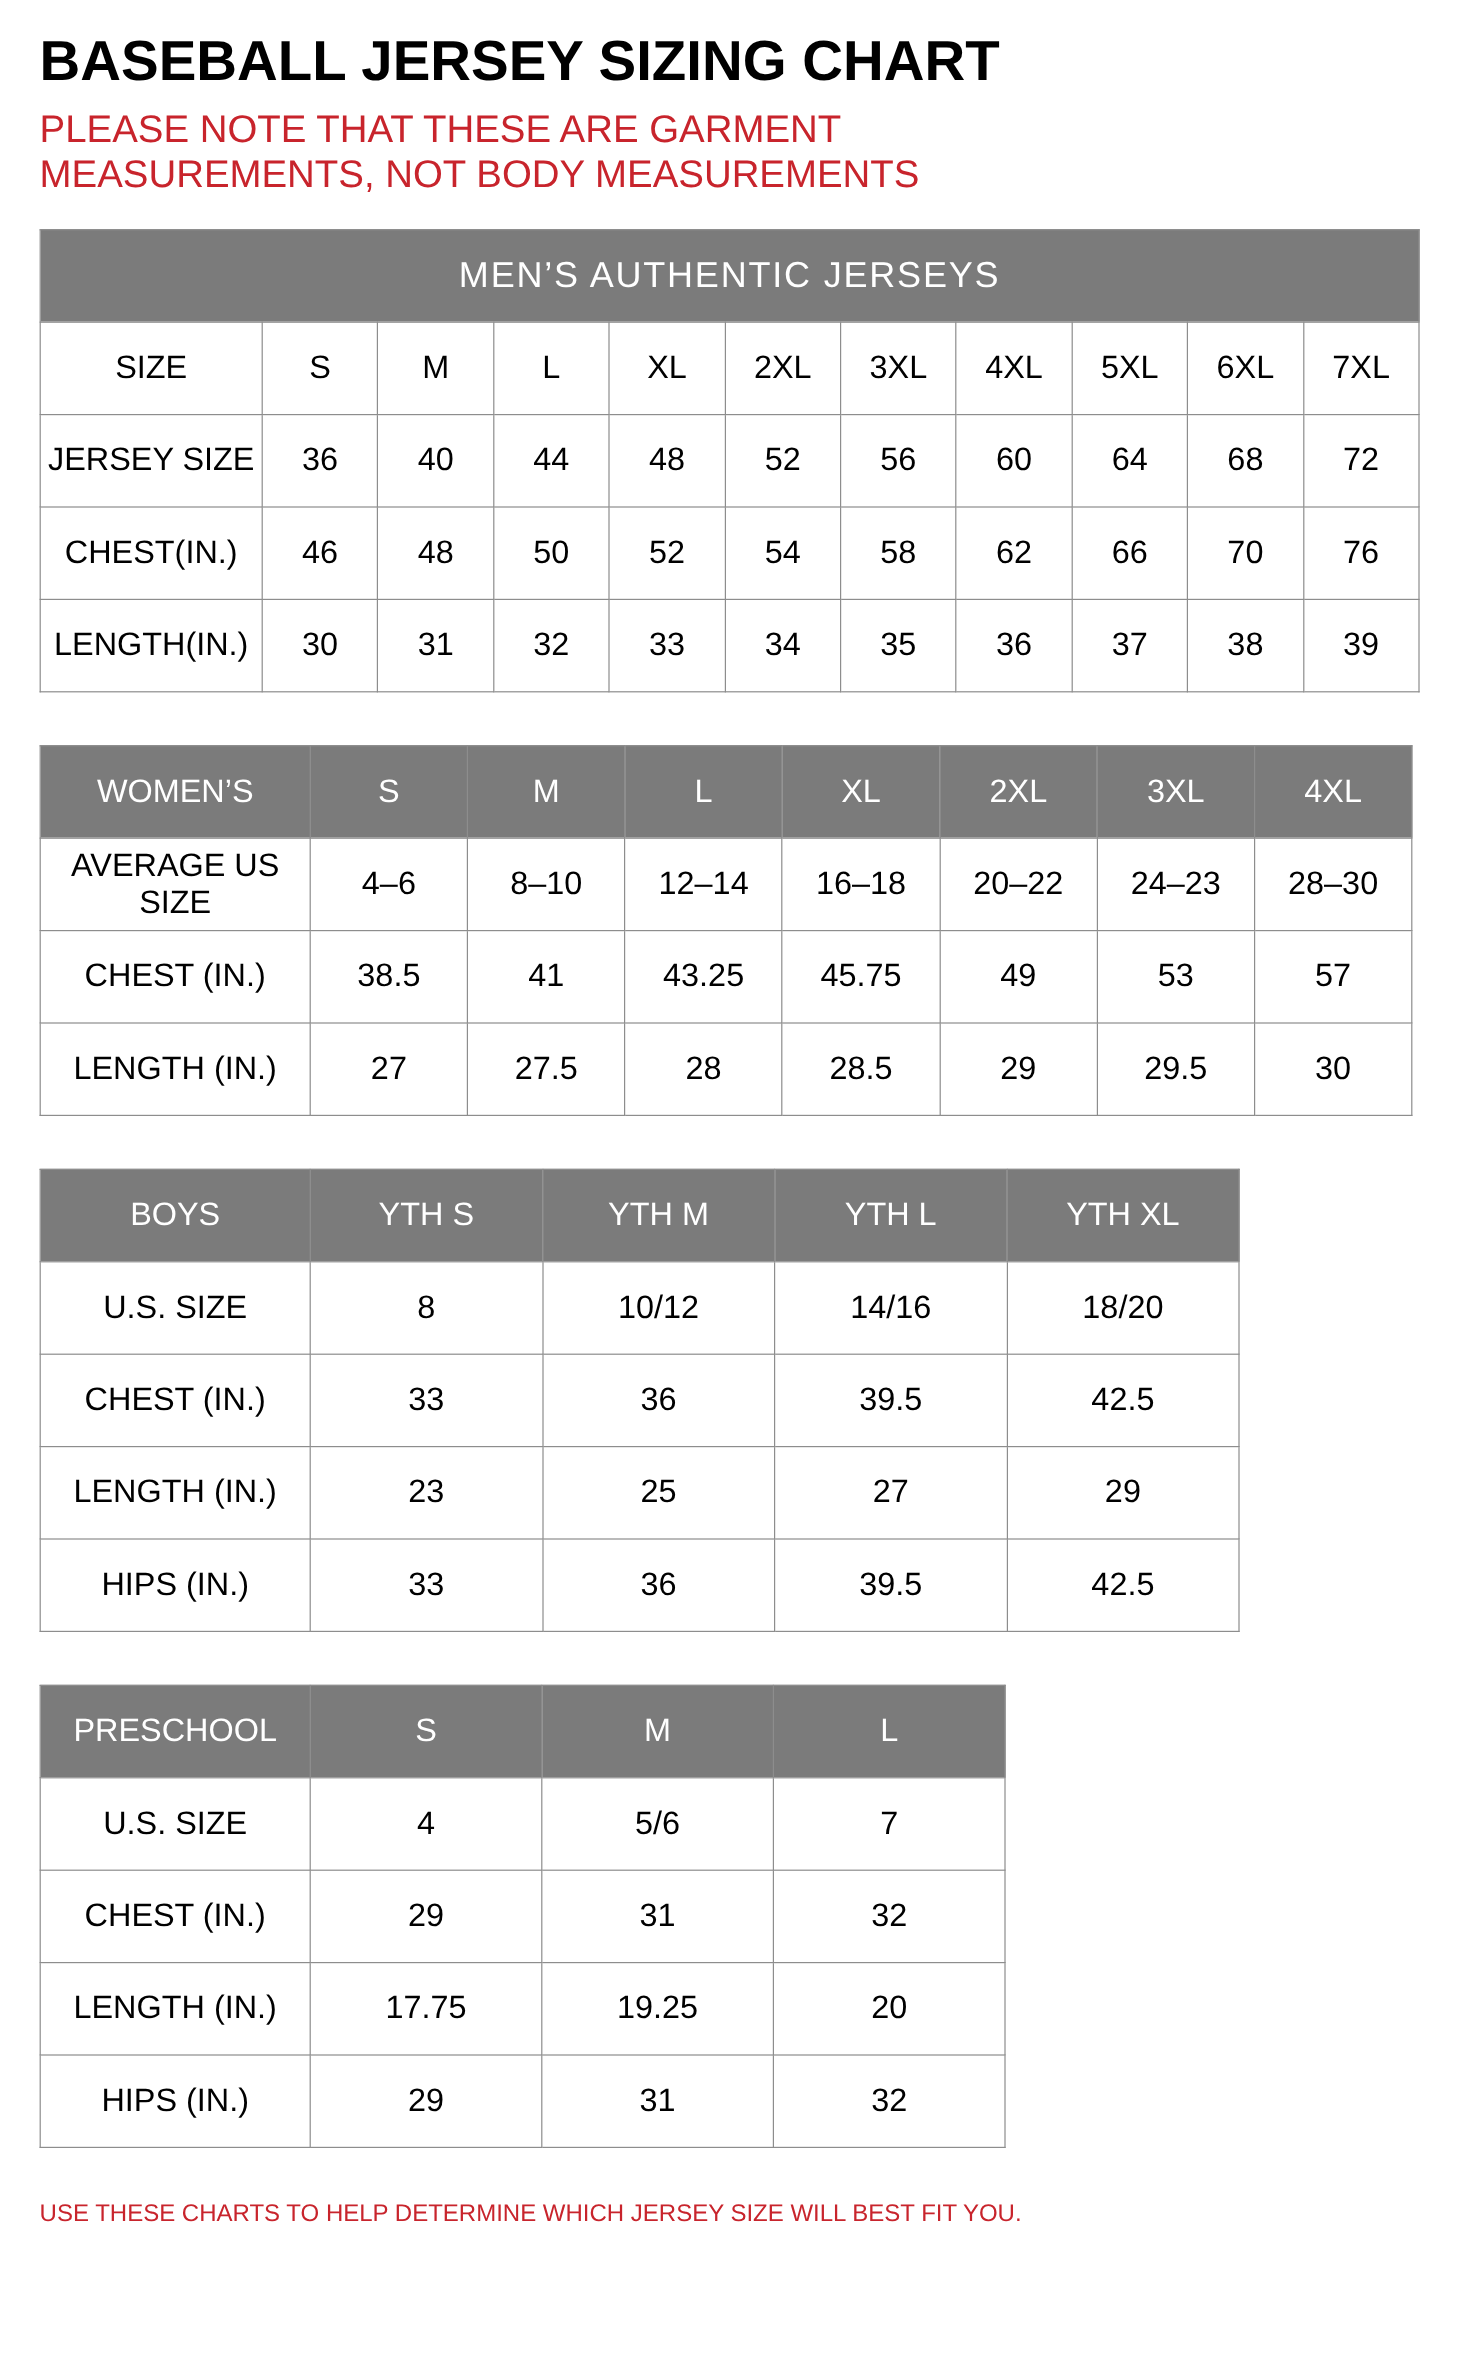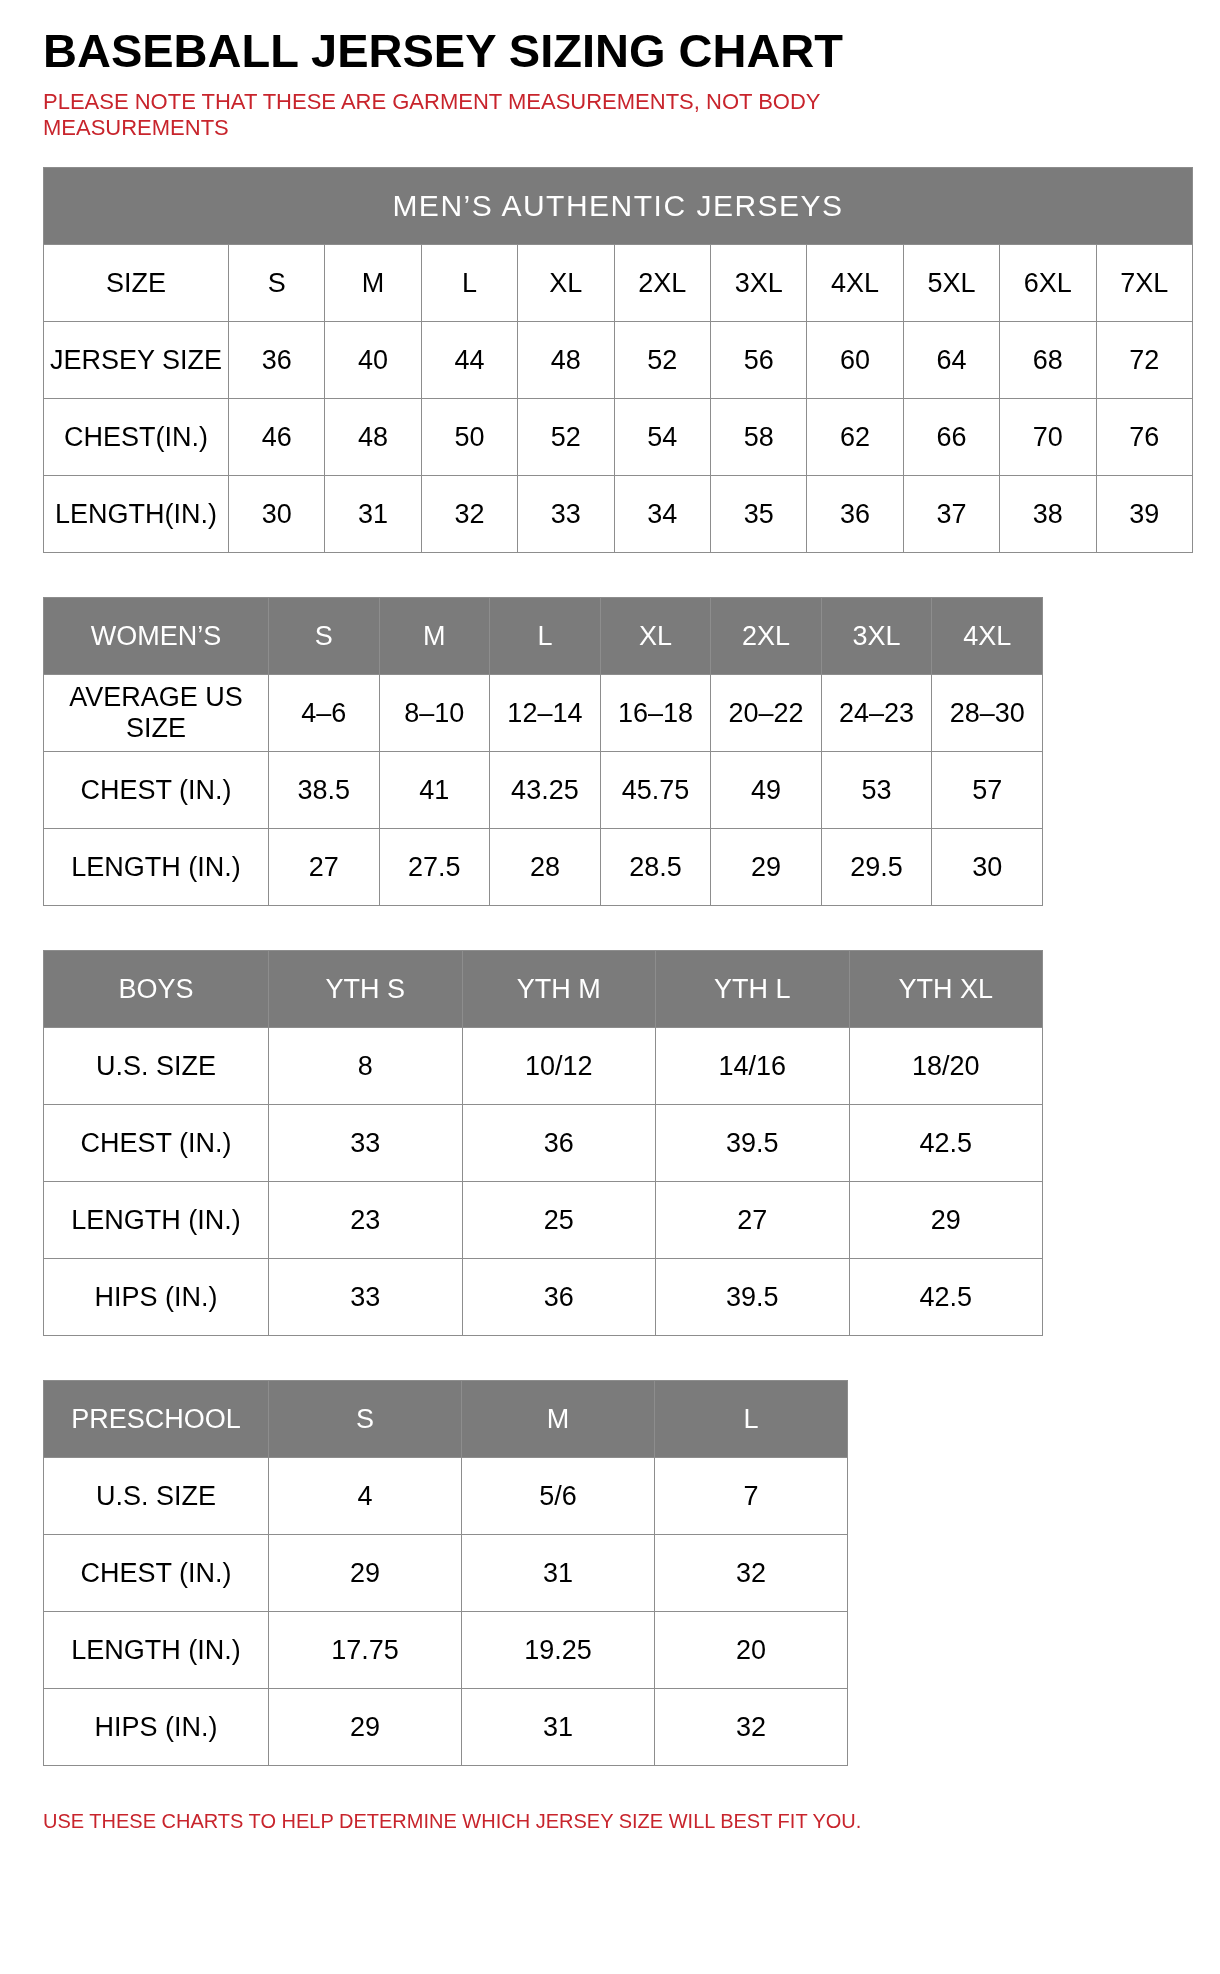--- a/index.html
+++ b/index.html
@@ -8,42 +8,42 @@
     --accent-red:#c8242c;
   }
   *{box-sizing:border-box;}
   html,body{margin:0;padding:0;background:#fff;}
   body{
     width:1220px;
     min-height:1974px;
     font-family:"Liberation Sans","DejaVu Sans",sans-serif;
     color:#000;
   }
-  .content{padding:26px 35px 18px 43px;}
+  .content{padding:26px 35px 18px 33px;}
   .page-title{
     font-size:47px;
     font-weight:700;
     letter-spacing:0px;
     margin:0 0 14px 0;
     line-height:1.05;
   }
   .note{
     color:var(--accent-red);
-    font-size:22px;
+    font-size:32px;
     line-height:1.18;
     max-width:880px;
     margin:0 0 26px 0;
   }
   table.sizes{
     border-collapse:collapse;
     table-layout:fixed;
     margin:16px 0 44px 0;
   }
   .t-mens{width:1150px;}
-  .t-womens{width:1000px;}
+  .t-womens{width:1144px;}
   .t-boys{width:1000px;}
   .t-preschool{width:805px;}
   table.sizes th, table.sizes td{
     border:1px solid var(--border-gray);
     text-align:center;
     vertical-align:middle;
     font-weight:400;
     font-size:27px;
     height:77px;
     padding:0 4px;

